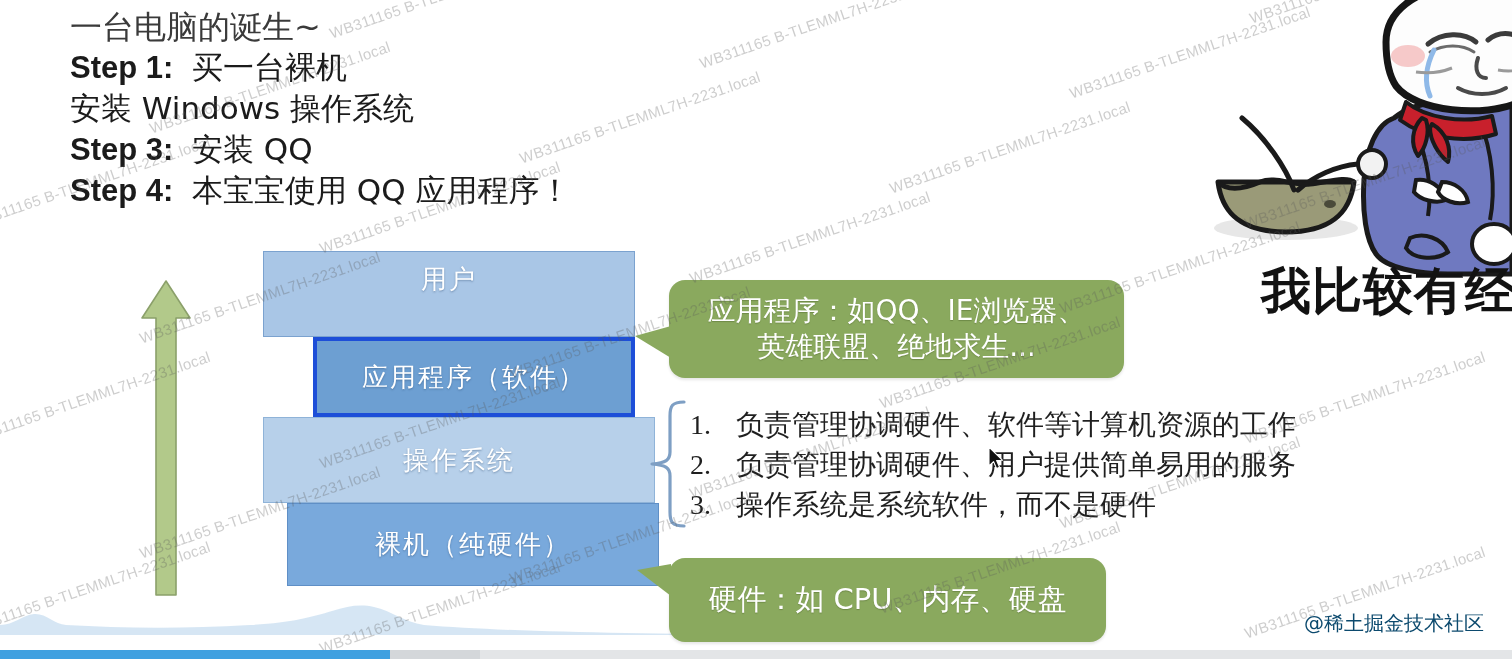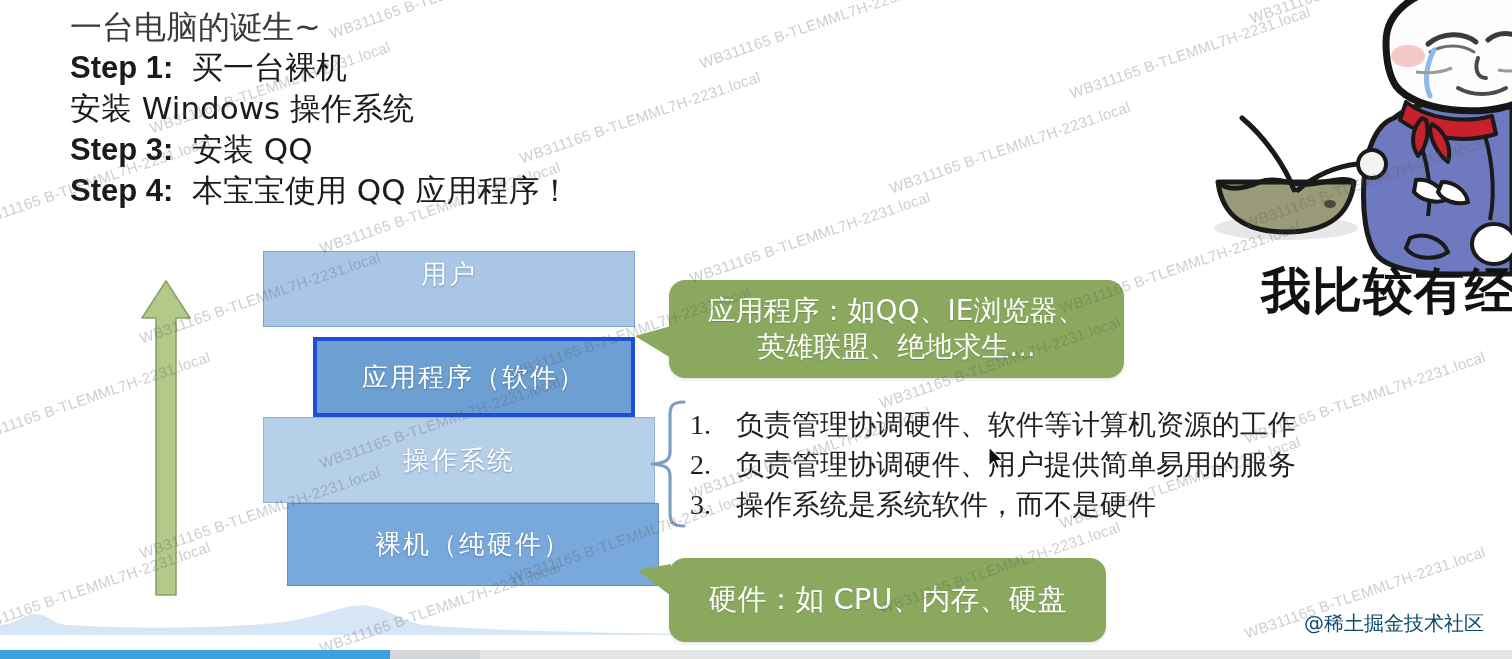--- a/index.html
+++ b/index.html
@@ -50,21 +50,21 @@
   
   .stack{position:absolute;left:263px;top:251px;width:372px;height:335px;z-index:16;}
   .blk{
     position:absolute;box-sizing:border-box;
     display:flex;align-items:center;justify-content:center;
     color:#ffffff;
     font-family:"DejaVu Sans","Liberation Sans",sans-serif;
     font-size:26px;letter-spacing:2px;
     text-shadow:0 1px 2px rgba(40,70,110,.45);
   }
-  .blk-user{left:0;top:0;width:372px;height:76px;background:#a9c6e6;border:1px solid #7ba2cf;}
+  .blk-user{left:0;top:0;width:372px;height:86px;background:#a9c6e6;border:1px solid #7ba2cf;}
   .blk-os  {left:0;top:166px;width:392px;height:86px;background:#b7d0ea;border:1px solid #8fb3d8;}
   .blk-hw  {left:0;top:252px;width:372px;height:83px;background:#79a9dc;border:1px solid #5f8fc6;margin-left:24px;}
   .blk-app {left:50px;top:86px;width:322px;height:80px;background:#6d9fd2;border:4px solid #1d4ed8;z-index:3;}
   .blk-user span,.blk-os span,.blk-hw span,.blk-app span{display:block;}
   .blk-user span{margin-bottom:30px;}
 
   .stack-cap{
     position:absolute;left:278px;top:602px;z-index:16;
     font-family:"DejaVu Sans","Liberation Sans",sans-serif;
     font-size:28px;color:#3c3c3c;letter-spacing:2px;white-space:nowrap;

